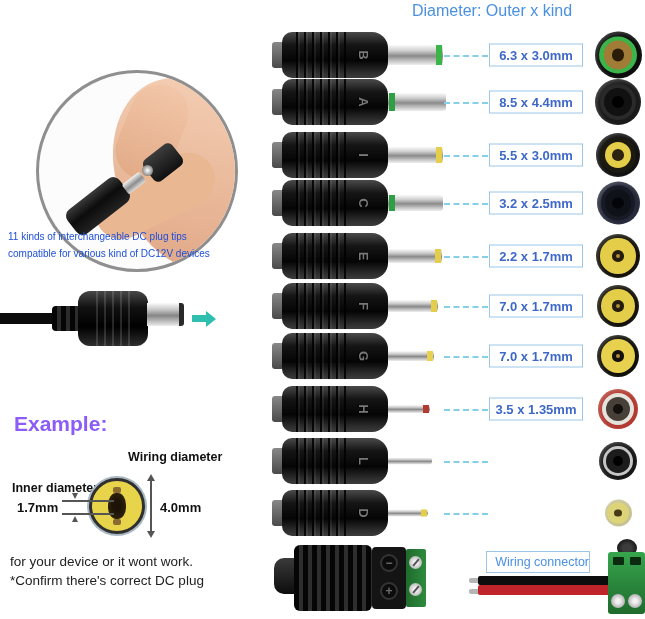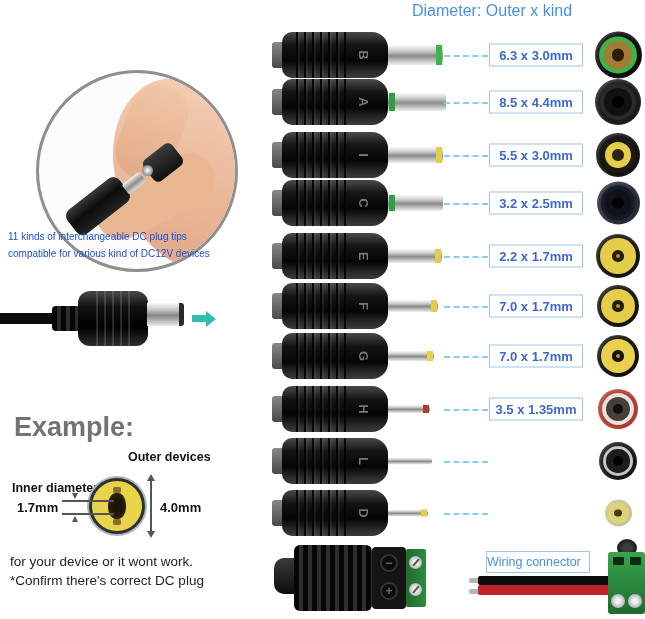--- a/index.html
+++ b/index.html
@@ -41,21 +41,21 @@
   .cable-barrel-ribs{position:absolute;left:92px;top:291px;width:42px;height:55px;
          background:repeating-linear-gradient(90deg,transparent 0 4px,rgba(255,255,255,.14) 4px 6px,transparent 6px 8px);}
   .cable-tip{position:absolute;left:147px;top:303px;width:37px;height:23px;border-radius:0 4px 4px 0;
          background:linear-gradient(180deg,#fafafa,#c4c4c4 30%,#858585 55%,#ededed);}
   .cable-tip-cap{position:absolute;left:179px;top:303px;width:5px;height:23px;background:#2a2a2a;border-radius:0 3px 3px 0;}
   .dir-arrow{position:absolute;left:192px;top:315px;width:14px;height:7px;background:var(--arrow);}
   .dir-arrow::after{content:"";position:absolute;left:14px;top:-4.5px;border-left:10px solid var(--arrow);
          border-top:8px solid transparent;border-bottom:8px solid transparent;}
 
   
-  .example-heading{position:absolute;left:14px;top:412px;font-size:27px;font-weight:bold;color:#737373;}
+  .example-heading{position:absolute;left:14px;top:412px;font-size:21px;font-weight:bold;color:#8b5cf6;}
   .outer-label{position:absolute;left:128px;top:450px;font-size:12.5px;font-weight:bold;color:#111;}
   .inner-label{position:absolute;left:12px;top:481px;font-size:12.5px;font-weight:bold;color:#111;}
   .inner-value{position:absolute;left:17px;top:500px;font-size:13px;font-weight:bold;color:#111;}
   .outer-value{position:absolute;left:160px;top:500px;font-size:13px;font-weight:bold;color:#111;}
   .ex-circle{position:absolute;left:89px;top:478px;width:56px;height:56px;border-radius:50%;
          background:#e8d44a;border:3px solid #2f2f2f;box-shadow:0 0 0 2px #a9b8c2;}
   .ex-pin{position:absolute;left:108px;top:493px;width:18px;height:26px;border-radius:45%;
          background:radial-gradient(#1d1306 30%,#3a2c10);}
   .ex-tab{position:absolute;width:8px;height:6px;background:#8a6a30;border-radius:2px;}
   .ex-v-line{position:absolute;left:150px;top:480px;width:2px;height:52px;background:#555;}
@@ -103,21 +103,21 @@
   .wc-face{position:absolute;left:372px;top:547px;width:34px;height:62px;border-radius:4px;background:#141414;}
   .wc-sym{position:absolute;width:18px;height:18px;border-radius:50%;border:2px solid #343434;background:#0c0c0c;
          color:#6e6e6e;font-size:12px;font-weight:bold;display:flex;align-items:center;justify-content:center;}
   .wc-green{position:absolute;left:406px;top:549px;width:20px;height:58px;border-radius:2px;
          background:linear-gradient(90deg,#1f6b2d,var(--green));}
   .wc-screw{position:absolute;width:13px;height:13px;border-radius:50%;
          background:radial-gradient(#f2f2f2 20%,#9a9a9a);}
   .wc-slot{position:absolute;left:5.5px;top:2px;width:2px;height:9px;background:#555;transform:rotate(40deg);}
 
   .wire-box{position:absolute;left:486px;top:551px;width:104px;height:22px;border:1.5px solid var(--box-border);
-         background:#fff;display:flex;align-items:center;justify-content:flex-start;}
+         background:#fff;display:flex;align-items:center;justify-content:flex-end;}
   .wire-box span{font-size:12.5px;color:var(--accent);white-space:nowrap;}
   .wire-black{position:absolute;left:478px;top:576px;width:134px;height:9px;background:#0d0d0d;border-radius:2px;}
   .wire-red{position:absolute;left:478px;top:585px;width:136px;height:10px;background:var(--wire-red);border-radius:2px;}
   .wire-ferrule{position:absolute;width:11px;height:5px;background:#b5b5b5;border-radius:2px;}
   .term-cap{position:absolute;left:617px;top:539px;width:20px;height:18px;border-radius:50%;
          background:radial-gradient(#3c3c3c 30%,#000);}
   .term-body{position:absolute;left:608px;top:552px;width:37px;height:62px;border-radius:3px;
          background:linear-gradient(180deg,#36a54d,#1f6b2d);}
   .term-hole{position:absolute;width:11px;height:8px;background:#0c2a10;border-radius:1px;}
   .term-screw{position:absolute;width:14px;height:14px;border-radius:50%;
@@ -147,21 +147,21 @@
 
   <div class="cable-wire"></div>
   <div class="cable-relief"></div>
   <div class="cable-barrel"></div>
   <div class="cable-barrel-ribs"></div>
   <div class="cable-tip"></div>
   <div class="cable-tip-cap"></div>
   <div class="dir-arrow"></div>
 
   <div class="example-heading">Example:</div>
-  <div class="outer-label">Outer devices</div>
+  <div class="outer-label">Wiring diameter</div>
   <div class="inner-label">Inner diameter</div>
   <div class="inner-value">1.7mm</div>
   <div class="outer-value">4.0mm</div>
   <div class="ex-circle"></div>
   <div class="ex-tab" style="left:113px;top:487px;"></div>
   <div class="ex-tab" style="left:113px;top:519px;"></div>
   <div class="ex-pin"></div>
   <div class="ex-v-line"></div>
   <div class="ex-h-line" style="top:500px;"></div>
   <div class="ex-h-line" style="top:513px;"></div>

